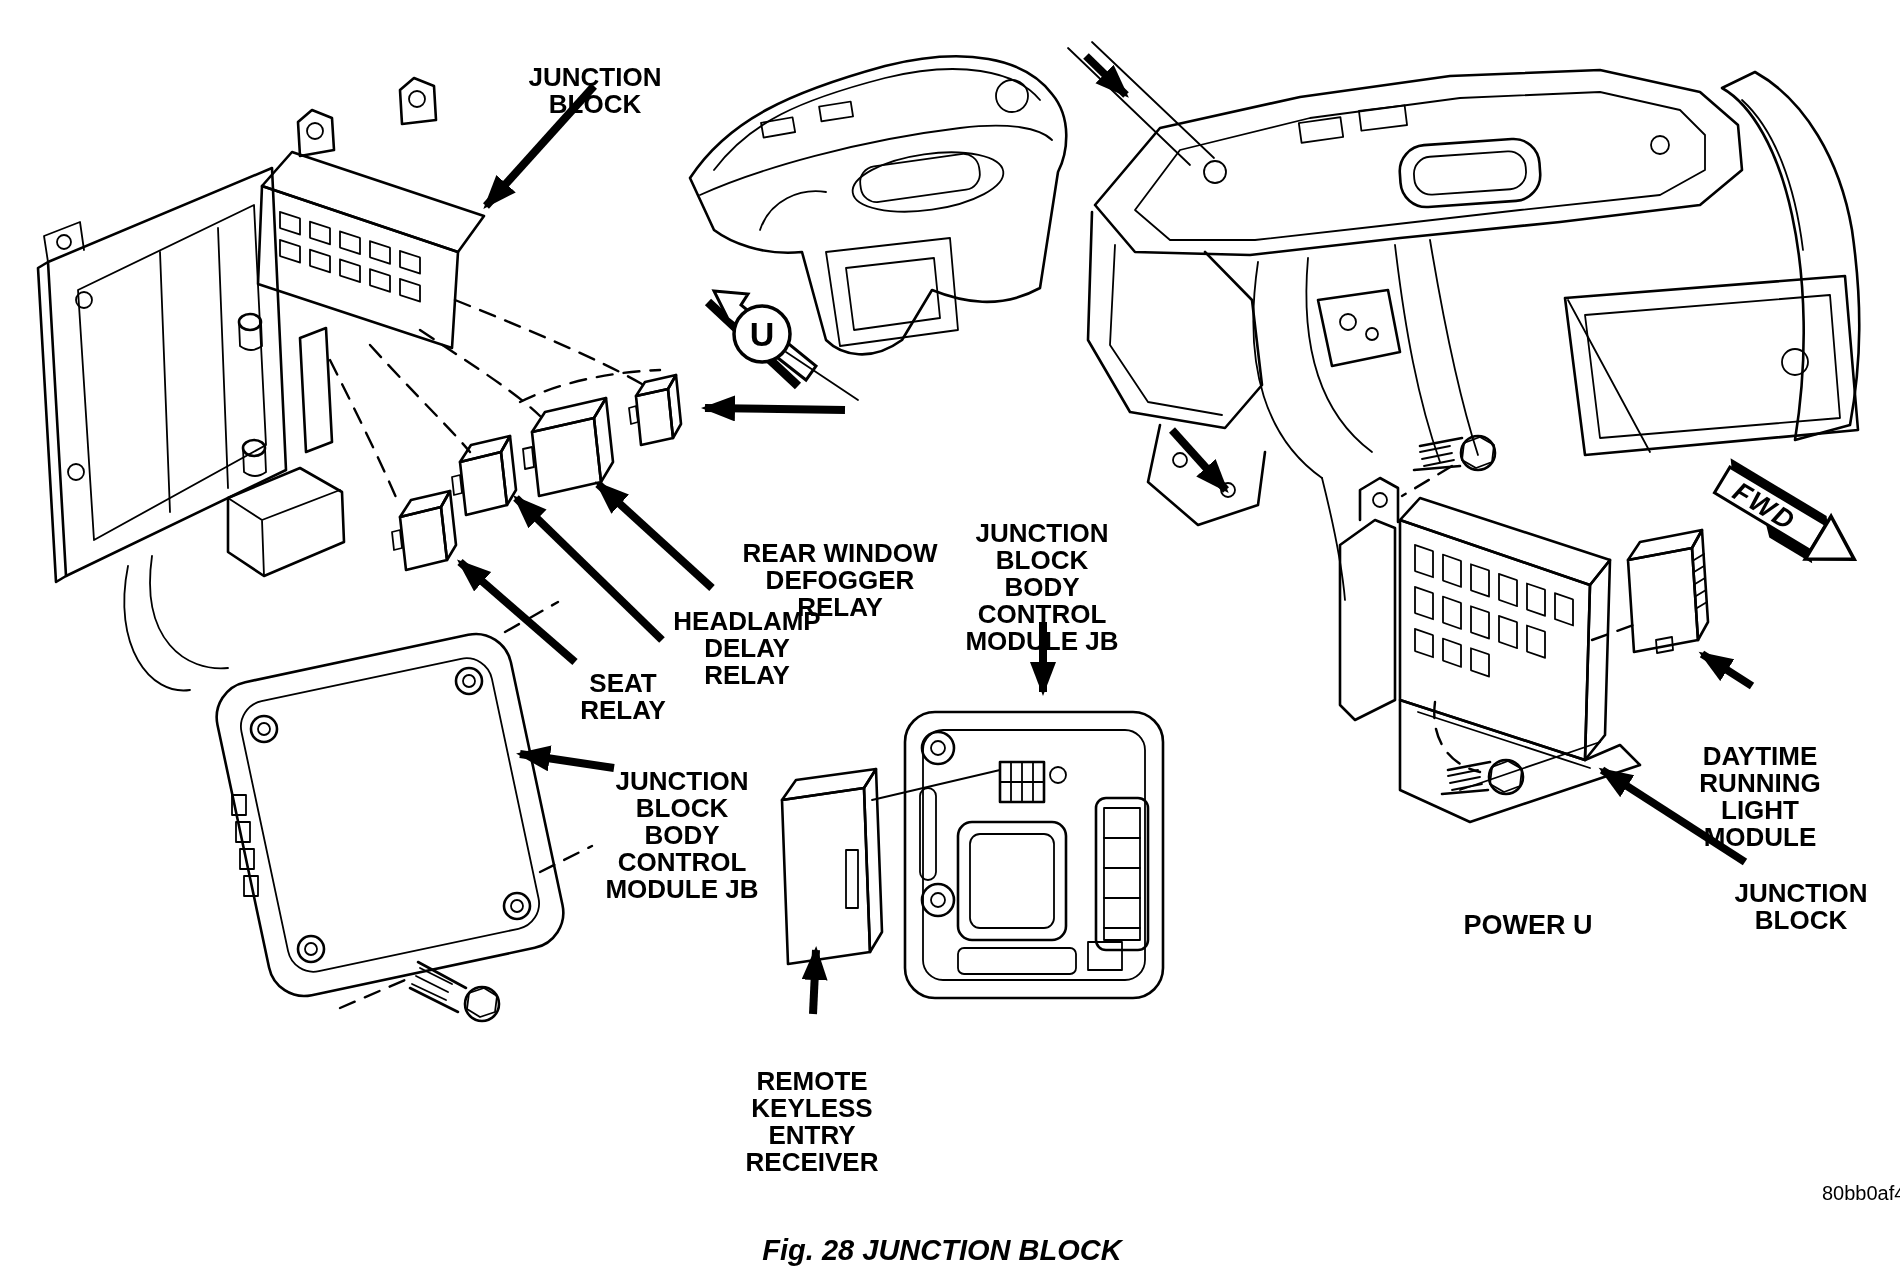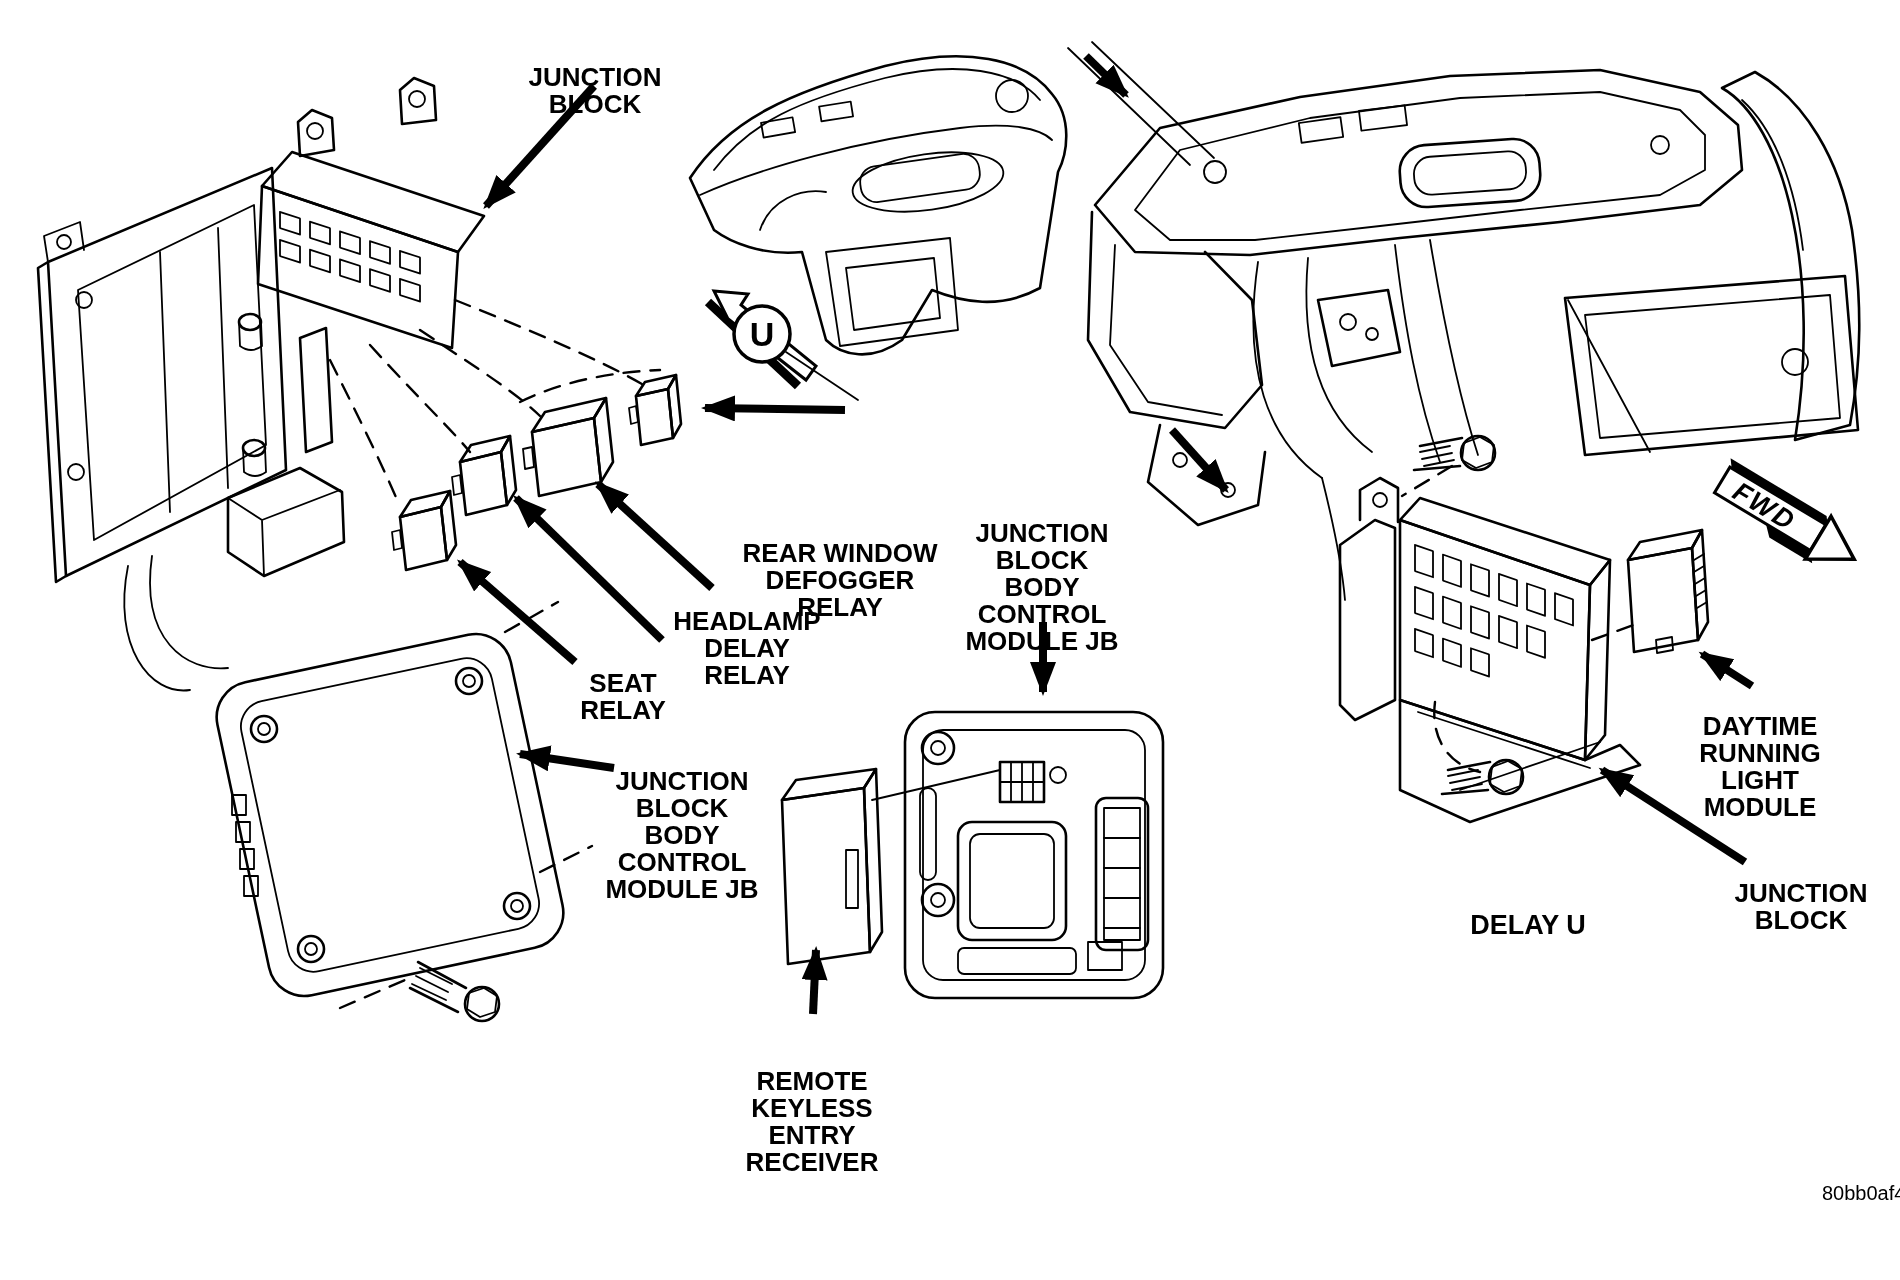--- a/index.html
+++ b/index.html
@@ -310,23 +310,24 @@
 MODULE JB</div>
   <div class="label" style="left:1042px;top:472px;">JUNCTION
 BLOCK
 BODY
 CONTROL
 MODULE JB</div>
   <div class="label" style="left:812px;top:1020px;">REMOTE
 KEYLESS
 ENTRY
 RECEIVER</div>
-  <div class="label" style="left:1760px;top:665px;">DAYTIME
+  <div class="label" style="left:1760px;top:695px;">DAYTIME
 RUNNING
 LIGHT
 MODULE</div>
   <div class="label" style="left:1801px;top:832px;">JUNCTION
 BLOCK</div>
 
-  <div class="viewu" style="left:1528px;top:910px;">DELAY U</div>
+  <div class="viewu" style="left:1528px;top:910px;">POWER U</div>
   <div class="code" style="left:1822px;top:1182px;">80bb0af4</div>
+  <div class="caption" style="left:942px;top:1234px;">Fig. 28 JUNCTION BLOCK</div>
 
 </div>
 
 </body></html>

